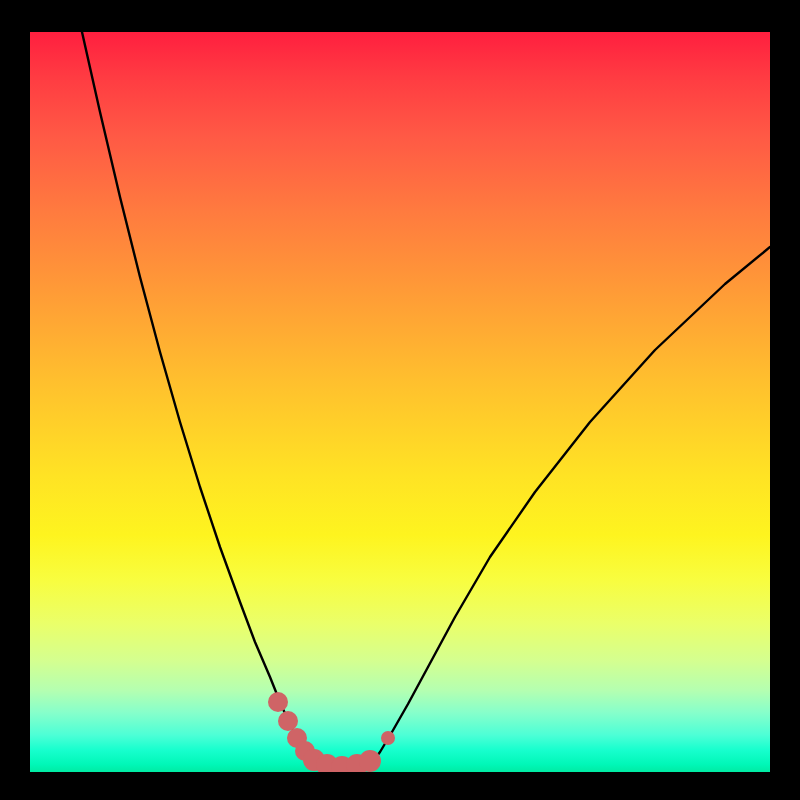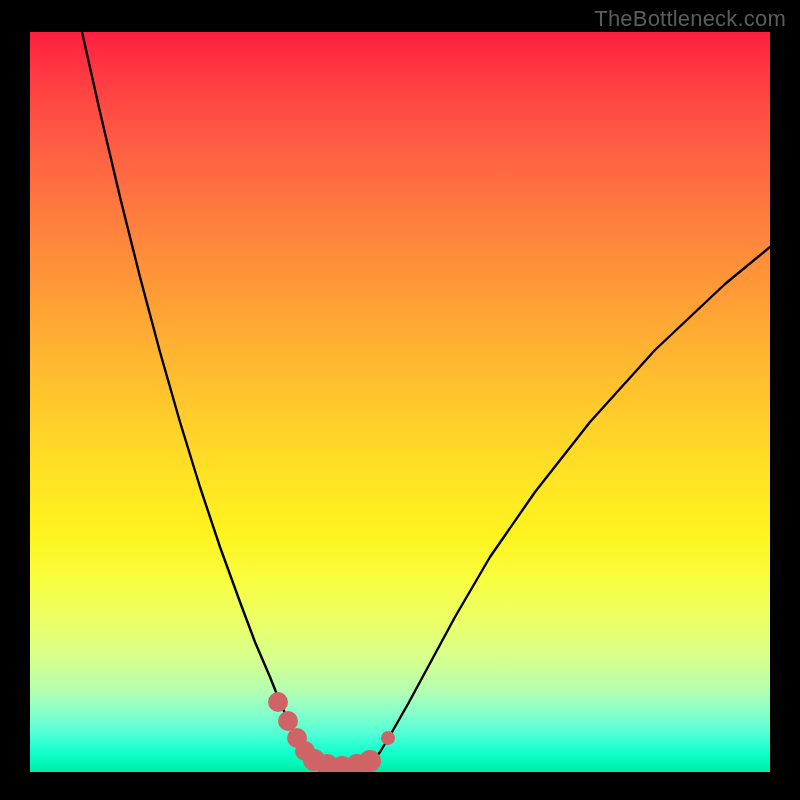--- a/index.html
+++ b/index.html
@@ -60,21 +60,20 @@
     left: 0;
     top: 0;
     width: 740px;
     height: 740px;
   }
 </style>
 </head>
 <body>
 
 <div class="frame">
-  <div class="watermark">TheBottleneck.com</div>
   <div class="plot">
     <svg class="curves" viewBox="0 0 740 740">
       <g id="curves-group">
           <polyline points="52,0 70,80 90,165 110,245 130,320 150,390 170,455 190,515 210,570 225,610 240,645 252,675 263,698 273,714 282,726 290,733" fill="none" stroke="#000000" stroke-width="2.4" stroke-linecap="round" stroke-linejoin="round"></polyline>
           <polyline points="340,733 350,720 362,700 378,672 398,635 425,585 460,525 505,460 560,390 625,318 695,252 740,215" fill="none" stroke="#000000" stroke-width="2.4" stroke-linecap="round" stroke-linejoin="round"></polyline>
           <polyline points="290,733 300,735 312,735 326,735 340,733" fill="none" stroke="#000000" stroke-width="2.4" stroke-linecap="round" stroke-linejoin="round"></polyline>
         </g>
       <g id="markers-group">
           <circle cx="248" cy="670" r="10" fill="#cf6466"></circle>
           <circle cx="258" cy="689" r="10" fill="#cf6466"></circle>

